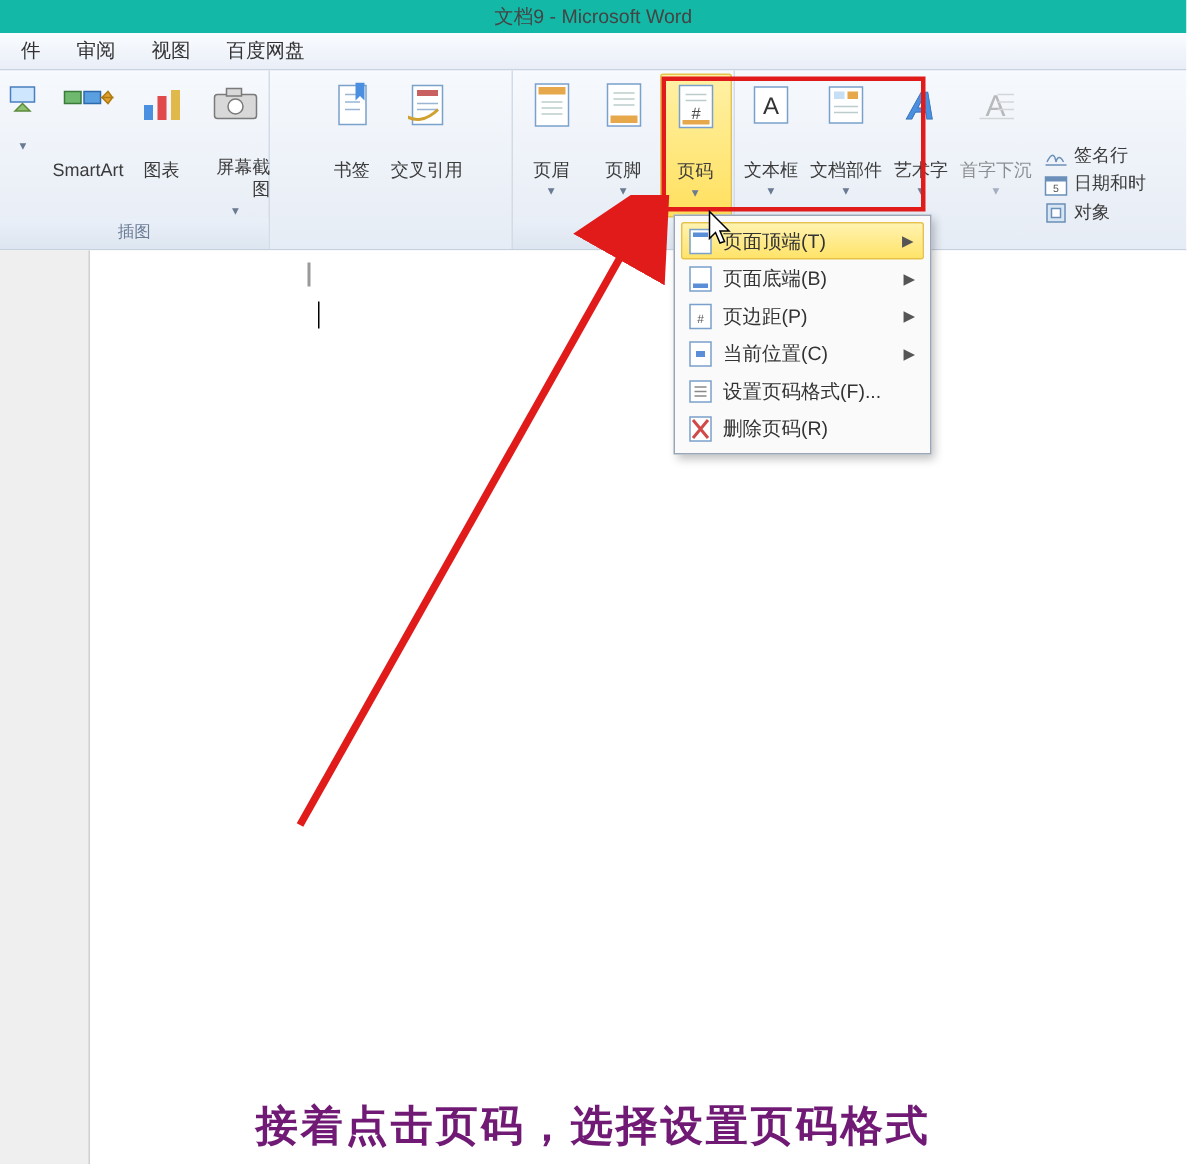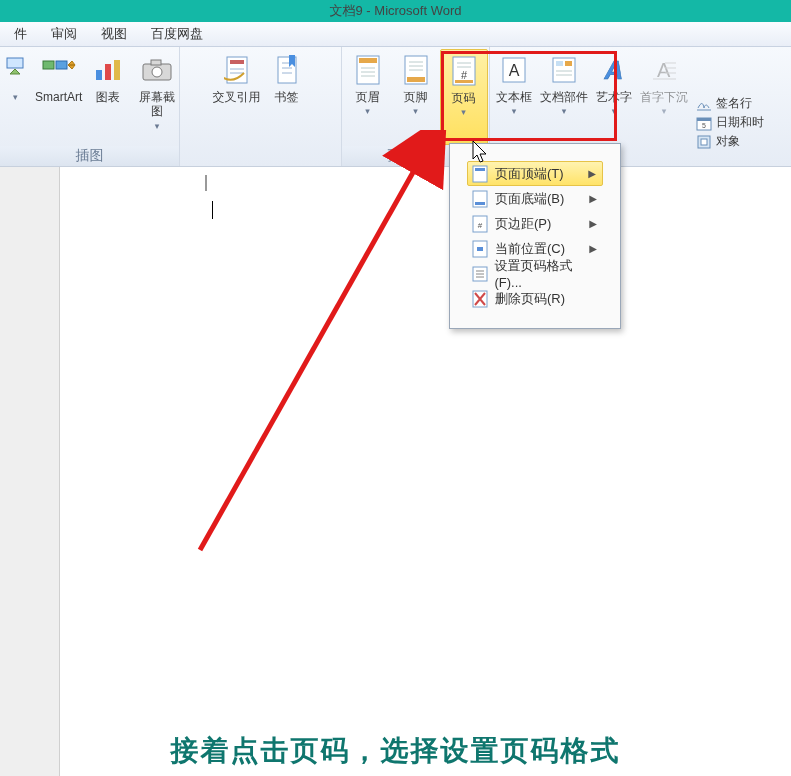--- a/index.html
+++ b/index.html
@@ -65,24 +65,24 @@
     color: #3b3b3b;
     min-width: 48px;
     cursor: default;
     height: 96px;
   }
   .rib-btn .icon-box {
     width: 34px; height: 34px;
     display:flex; align-items:center; justify-content:center;
     margin-bottom:3px;
   }
-  .rib-btn .lbl { text-align:center; line-height:1.2; }
+  .rib-btn .lbl { text-align:right; line-height:1.2;margin-top:16px; }
   .rib-btn .arrow { font-size:9px; color:#6a7a92; margin-top:2px;}
   .group-label {
-    font-size: 14px;
+    font-size: 11px;
     color: #6b7d95;
     text-align:center;
     width:100%;
     height:20px;
     line-height:18px;
     background: linear-gradient(#eaf0f8,#dde5f0);
   }
   .small-stack {
     display:flex; flex-direction:column; gap:2px;
     padding:4px 6px 0 6px; font-size:12px; color:#3b3b3b;margin-top:42px;
@@ -100,21 +100,21 @@
   }
   
   .dropdown {
     position:absolute;
     left:449px; top:143px;
     background:#fafafa;
     border:1px solid #9aa7b8;
     box-shadow:2px 3px 6px rgba(0,0,0,.25);
     width:172px;
     z-index:40;
-    padding:17px;
+    padding:4px;
   }
   .dropdown .mitem {
     display:flex; align-items:center;
     height:25px; padding:0 6px 0 4px;
     font-size:13px; color:#333;
     position:relative;
     cursor:default;
   }
   .dropdown .mitem.hover {
     background:linear-gradient(#fff3b0,#ffe369);
@@ -147,21 +147,21 @@
     pointer-events:none;
   }
   
   .caption {
     position:absolute;
     left:0; right:0; bottom:6px;
     text-align:center;
     font-size:28px;
     font-weight:700;
     letter-spacing:2px;
-    color:#0f766e;
+    color:#701a75;
     text-shadow:
       -1px -1px 0 #fff, 1px -1px 0 #fff,
       -1px 1px 0 #fff, 1px 1px 0 #fff;
   }
   .cursor-img {
     position:absolute; z-index:70; pointer-events:none;
   }
 </style>
 </head>
 <body>
@@ -220,41 +220,41 @@
         <div class="arrow">▾</div>
       </div>
     </div>
     <div class="group-label">插图</div>
   </div>
 
   <div class="ribbon-group" style="width:162px">
     <div class="group-items">
       <div class="rib-btn">
         <div class="icon-box">
+          <svg width="24" height="30" viewBox="0 0 24 30">
+              <rect x="3" y="2" width="18" height="26" fill="#fff" stroke="#7aa0cc"></rect>
+              <line x1="7" y1="8" x2="17" y2="8" stroke="#9ab4d4"></line>
+              <line x1="7" y1="13" x2="17" y2="13" stroke="#9ab4d4"></line>
+              <line x1="7" y1="18" x2="17" y2="18" stroke="#9ab4d4"></line>
+              <path d="M14 0v12l3-3 3 3V0z" fill="#4a8fe0"></path>
+            </svg>
+        </div>
+        <div class="lbl">书签</div>
+      </div>
+      <div class="rib-btn">
+        <div class="icon-box">
           <svg width="26" height="30" viewBox="0 0 26 30">
               <rect x="3" y="2" width="20" height="26" fill="#fff" stroke="#7aa0cc"></rect>
               <rect x="6" y="5" width="14" height="4" fill="#c86060"></rect>
               <line x1="6" y1="14" x2="20" y2="14" stroke="#9ab4d4"></line>
               <line x1="6" y1="18" x2="20" y2="18" stroke="#9ab4d4"></line>
               <path d="M-2 22c6 4 14 4 22-4" stroke="#d0a030" fill="none" stroke-width="2"></path>
             </svg>
         </div>
         <div class="lbl">交叉引用</div>
-      </div>
-      <div class="rib-btn">
-        <div class="icon-box">
-          <svg width="24" height="30" viewBox="0 0 24 30">
-              <rect x="3" y="2" width="18" height="26" fill="#fff" stroke="#7aa0cc"></rect>
-              <line x1="7" y1="8" x2="17" y2="8" stroke="#9ab4d4"></line>
-              <line x1="7" y1="13" x2="17" y2="13" stroke="#9ab4d4"></line>
-              <line x1="7" y1="18" x2="17" y2="18" stroke="#9ab4d4"></line>
-              <path d="M14 0v12l3-3 3 3V0z" fill="#4a8fe0"></path>
-            </svg>
-        </div>
-        <div class="lbl">书签</div>
       </div>
     </div>
   </div>
 
   <div class="ribbon-group" style="width:148px">
     <div class="group-items">
       <div class="rib-btn">
         <div class="icon-box">
           <svg width="26" height="32" viewBox="0 0 26 32">
               <rect x="2" y="2" width="22" height="28" fill="#fff" stroke="#7aa0cc"></rect>

